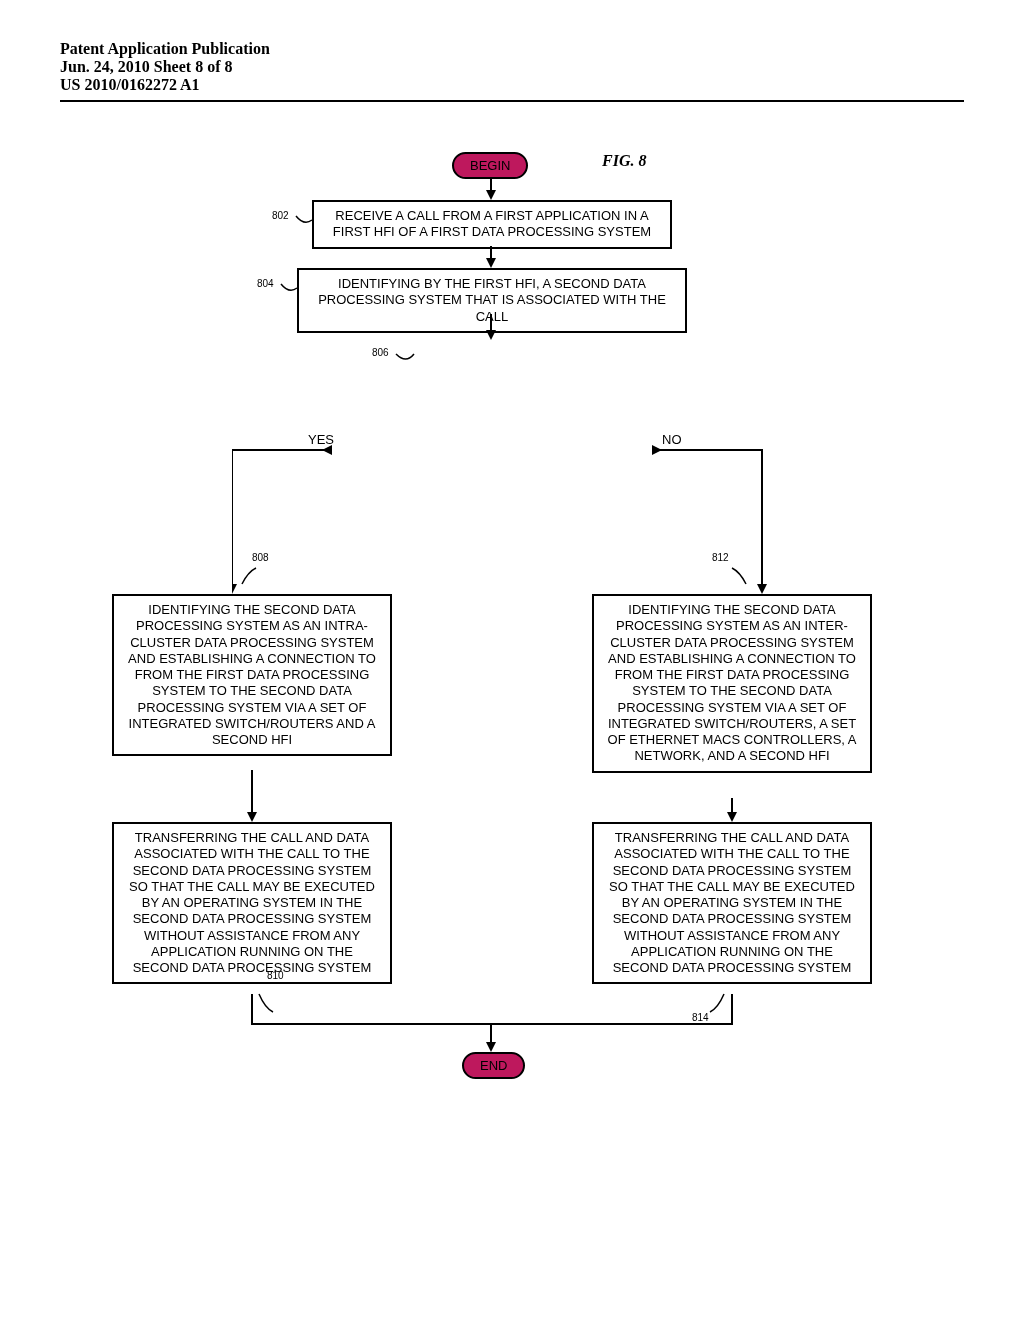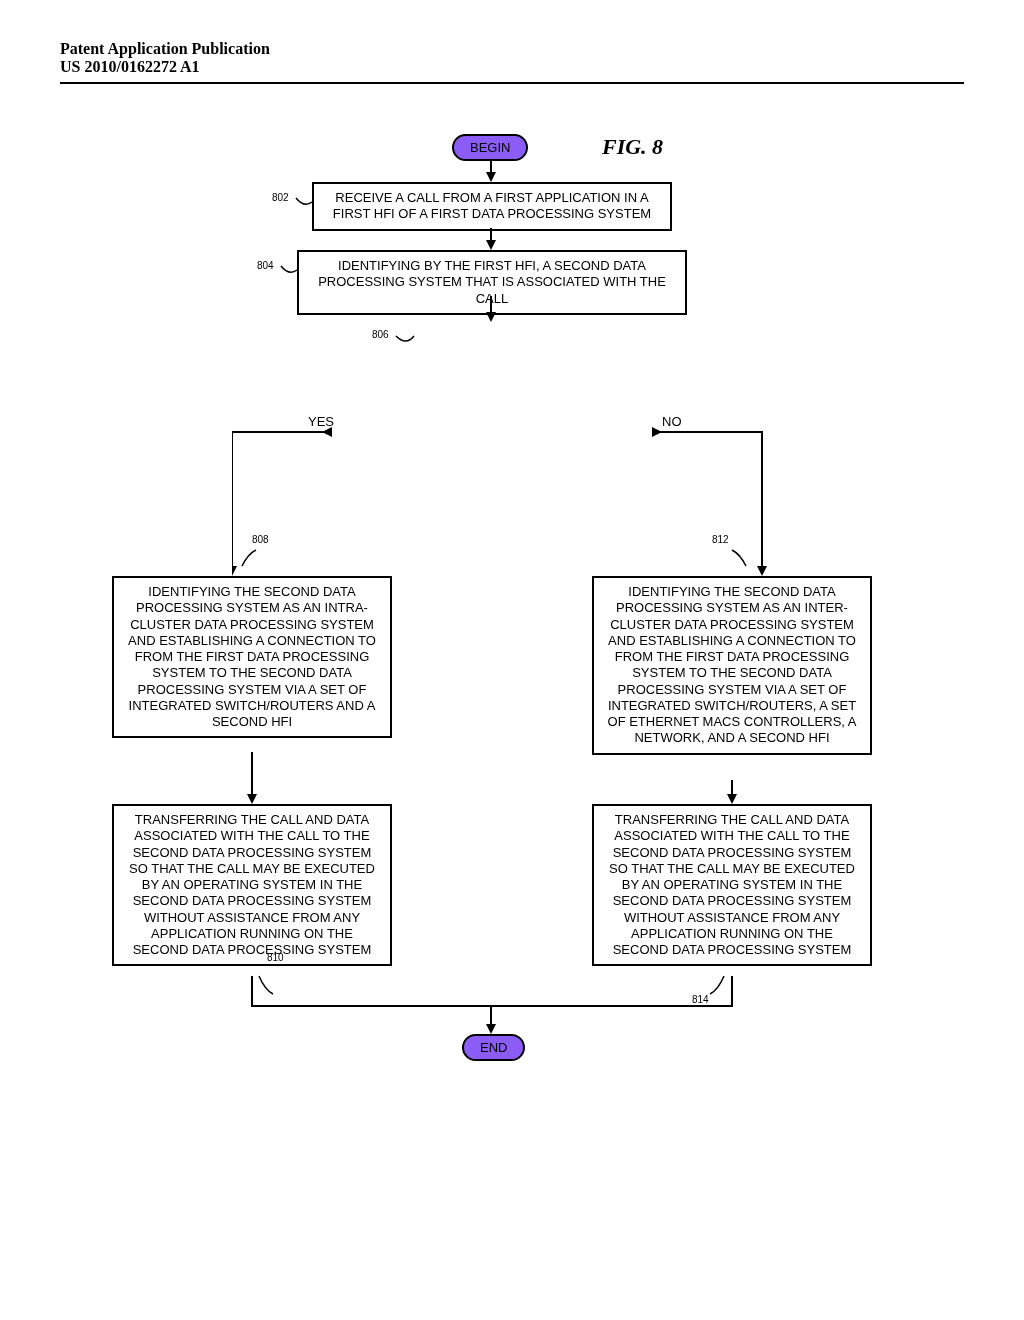--- a/index.html
+++ b/index.html
@@ -37,36 +37,36 @@
     height: 1100px;
     margin: 0 auto;
     font-family: Arial, Helvetica, sans-serif;
     font-size: 13px;
   }
   .term {
     position: absolute;
     border: 2px solid #000;
     border-radius: 14px;
     padding: 4px 16px;
-    background: #8b5cf6;
+    background: #be185d;
     text-align: center;
   }
   .box {
     position: absolute;
     border: 2px solid #000;
     background: #fff;
     padding: 6px 10px;
     text-align: center;
     line-height: 1.25;
   }
   .fig-label {
     position: absolute;
     font-style: italic;
     font-weight: bold;
-    font-size: 22px;
+    font-size: 16px;
     font-family: "Times New Roman", serif;
   }
   .refnum {
     position: absolute;
     font-size: 10px;
   }
   .decnum {}
   .dec-label {
     position: absolute;
     font-size: 13px;
@@ -104,20 +104,21 @@
   .hook svg { overflow: visible; }
 
 </style>
 </head>
 <body>
 
 <div class="page">
 
   <div class="header-row">
     <span class="hdr-left">Patent Application Publication</span>
+    <span class="hdr-center">Jun. 24, 2010  Sheet 8 of 8</span>
     <span class="hdr-right">US 2010/0162272 A1</span>
   </div>
 
   <div class="canvas">
 
     <div class="fig-label" style="left:540px; top:10px;">FIG. 8</div>
 
     <div class="term" style="left:390px; top:10px;">BEGIN</div>
 
     <svg class="conn" style="left:423px; top:36px;" width="12" height="22">

